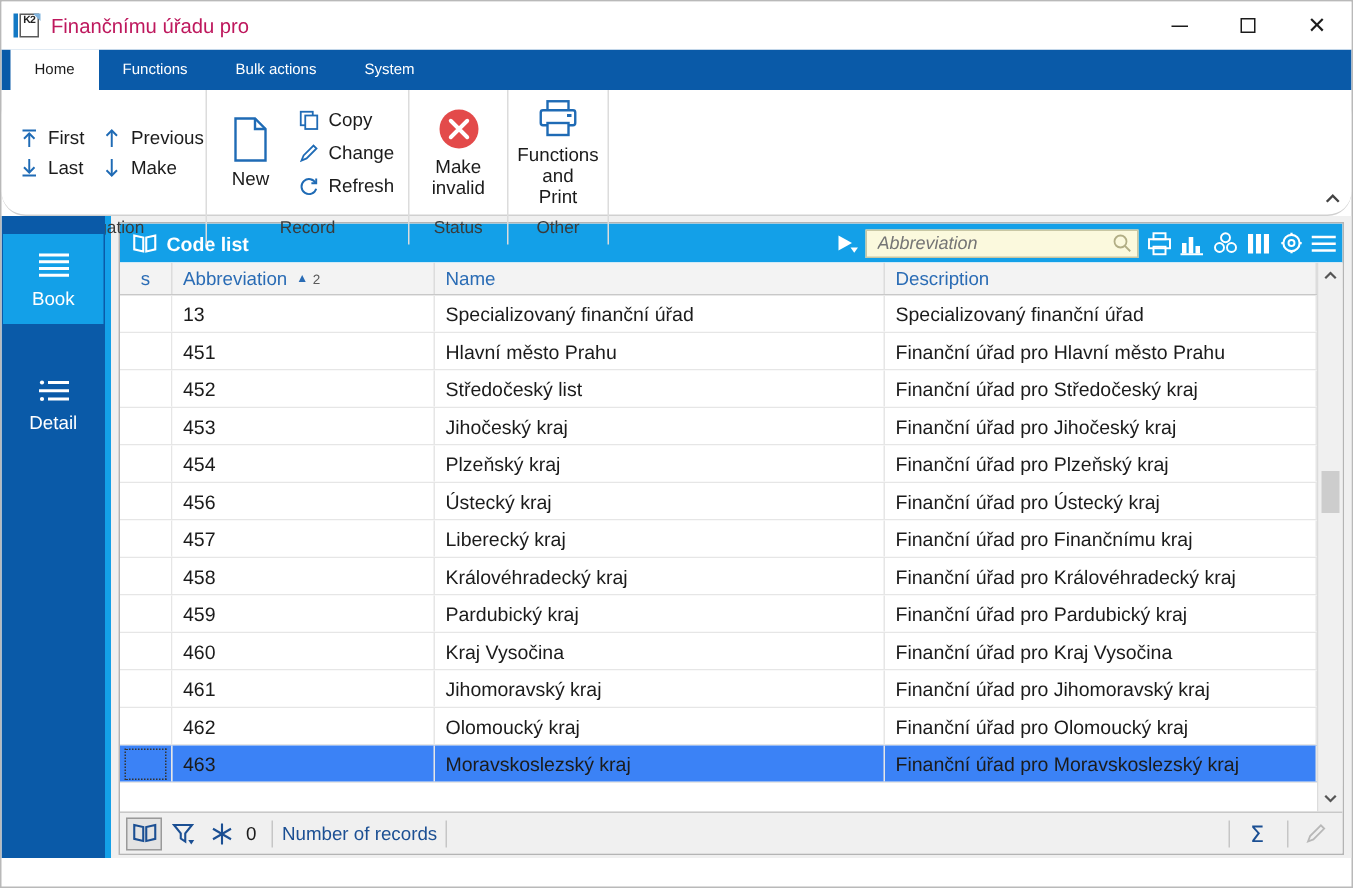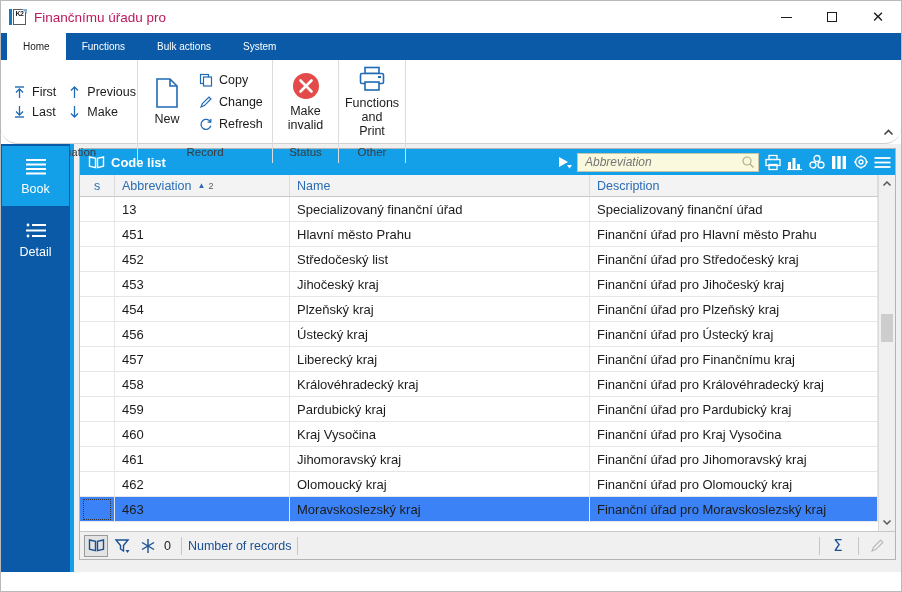--- a/index.html
+++ b/index.html
@@ -142,32 +142,32 @@
     background: #0a5aa8;
     display: flex; flex-direction: column;
     flex: 0 0 auto;
     position: relative;
   }
   .sb-item {
     height: 60px;
     display: flex; flex-direction: column;
     align-items: center; justify-content: center;
     color: #ffffff; font-size: 12.5px;
-    margin: 2px 1px;
+    margin: 12px 1px;
   }
   .sb-item.active { background: #13a0e8; }
   .sb-item .sb-label { margin-top: 4px; }
   .sb-rest { flex: 1; }
   .sb-edge { width: 4px; background: #13a0e8; }
 
   .content {
     flex: 1;
     background: #f0f0f0;
     display: flex; flex-direction: column;
-    padding: 4px 5px 12px 5px;
+    padding: 4px 5px 2px 5px;
   }
 
   .panel {
     flex: 1;
     display: flex; flex-direction: column;
     border: 1px solid #b4b4b4;
     background: #ffffff;
     overflow: hidden;
   }
 

